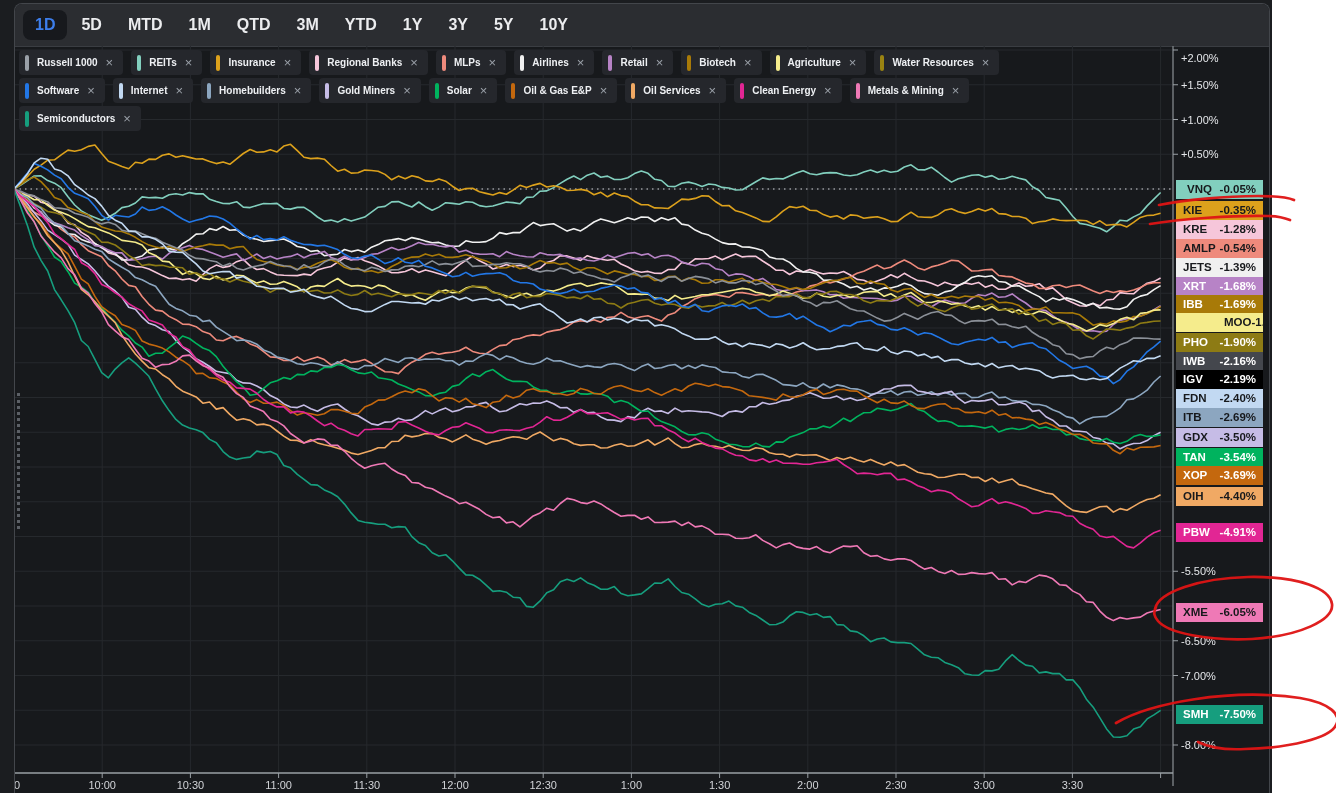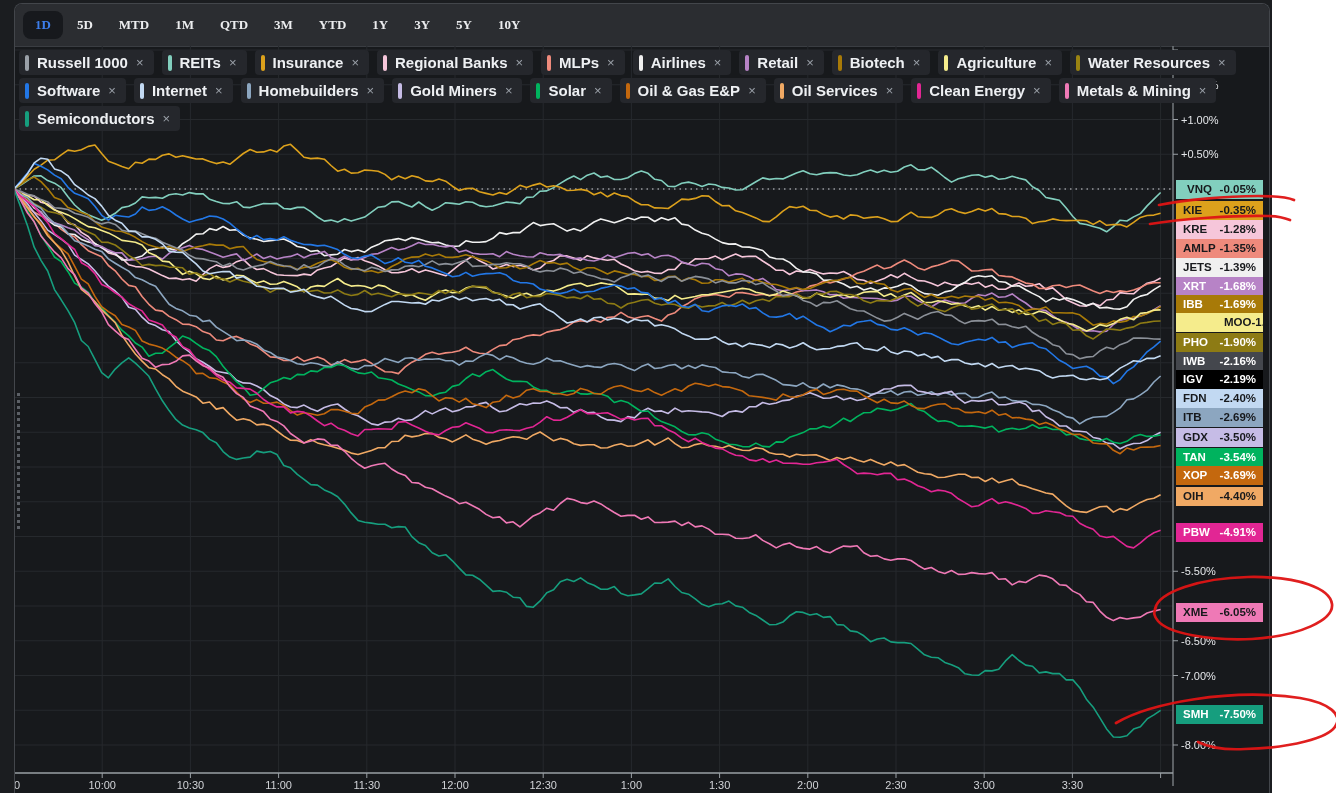--- a/index.html
+++ b/index.html
@@ -6,33 +6,33 @@
   html,body { margin:0; padding:0; background:#ffffff; width:1336px; height:793px; overflow:hidden;
     font-family:"Liberation Sans", sans-serif; -webkit-font-smoothing:antialiased; user-select:none; }
   #stage { position:relative; width:1336px; height:793px; background:#ffffff; }
   #app { position:absolute; left:0; top:0; width:1272px; height:793px; background:#1b1d20; }
   #panel { position:absolute; left:14px; top:3px; width:1256px; height:790px;
     border:1px solid #43464b; border-bottom:none; border-radius:8px 8px 0 0; background:#17191c; overflow:hidden;
     display:flex; flex-direction:column; }
   
   #toolbar { height:43px; background:#2b2d31; border-bottom:1px solid #3a3d42; display:flex; align-items:center;
     padding-left:8px; gap:2px; flex:0 0 auto; }
-  .period { background:transparent; border:none; color:#ecedef; font-weight:700; font-size:13px;
-    padding:6px 12px; border-radius:8px; cursor:pointer; font-family:Liberation Serif, serif; }
+  .period { background:transparent; border:none; color:#ecedef; font-weight:700; font-size:16px;
+    padding:6px 12px; border-radius:8px; cursor:pointer; font-family:Liberation Sans, sans-serif; }
   .period.selected { background:#17191d; color:#3d7eeb; }
   
   #chartzone { position:relative; flex:1; background:#17191c; }
   #chart-svg { position:absolute; left:-15px; top:-47px; z-index:1; }
   
   .legend { position:absolute; left:4px; top:3px; z-index:3; }
   .legend-row { display:flex; gap:8px; margin-bottom:3px; }
   .tagchip { display:flex; align-items:center; gap:8px; height:25px; padding:0 10px 0 6px;
     background:#25272c; border-radius:4px; cursor:pointer; }
   .tagchip .stripe { width:4px; height:16px; border-radius:2px; flex:0 0 auto; }
-  .tagchip .lbl { color:#eef0f3; font-size:15px; font-weight:700; white-space:nowrap; }
+  .tagchip .lbl { color:#eef0f3; font-size:10px; font-weight:700; white-space:nowrap; }
   .tagchip .x { color:#9ba1a9; font-size:13px; font-weight:400; line-height:1; cursor:pointer; }
   
   .ytick-label { position:absolute; left:1166px; width:70px; color:#e4e6e9; font-size:11px; font-weight:400;
     z-index:2; text-align:left; }
   .axis-chip { position:absolute; left:1161px; width:87px; height:19px; z-index:2; display:flex;
     align-items:center; justify-content:space-between; padding:0 7px; font-size:11.5px; font-weight:700; cursor:pointer; }
   
   .xtick-label { position:absolute; transform:translateX(-50%); color:#d2d4d8; font-size:11px; z-index:2; white-space:nowrap; }
   
   #left-dots { position:absolute; left:2px; top:346px; height:136px; width:0;
@@ -275,21 +275,21 @@
             <div class="axis-chip" style="top: 153.5px; background: rgb(220, 161, 28); color: rgb(23, 25, 28);">
               <span>KIE</span>
               <span>-0.35%</span>
             </div>
             <div class="axis-chip" style="top: 172.5px; background: rgb(246, 198, 218); color: rgb(23, 25, 28);">
               <span>KRE</span>
               <span>-1.28%</span>
             </div>
             <div class="axis-chip" style="top: 191.5px; background: rgb(238, 138, 124); color: rgb(23, 25, 28);">
               <span>AMLP</span>
-              <span>-1.35%</span>
+              <span>-0.54%</span>
             </div>
             <div class="axis-chip" style="top: 210.5px; background: rgb(240, 240, 240); color: rgb(23, 25, 28);">
               <span>JETS</span>
               <span>-1.39%</span>
             </div>
             <div class="axis-chip" style="top: 229.5px; background: rgb(183, 131, 198); color: rgb(255, 255, 255);">
               <span>XRT</span>
               <span>-1.68%</span>
             </div>
             <div class="axis-chip" style="top: 247.5px; background: rgb(168, 122, 8); color: rgb(255, 255, 255);">

